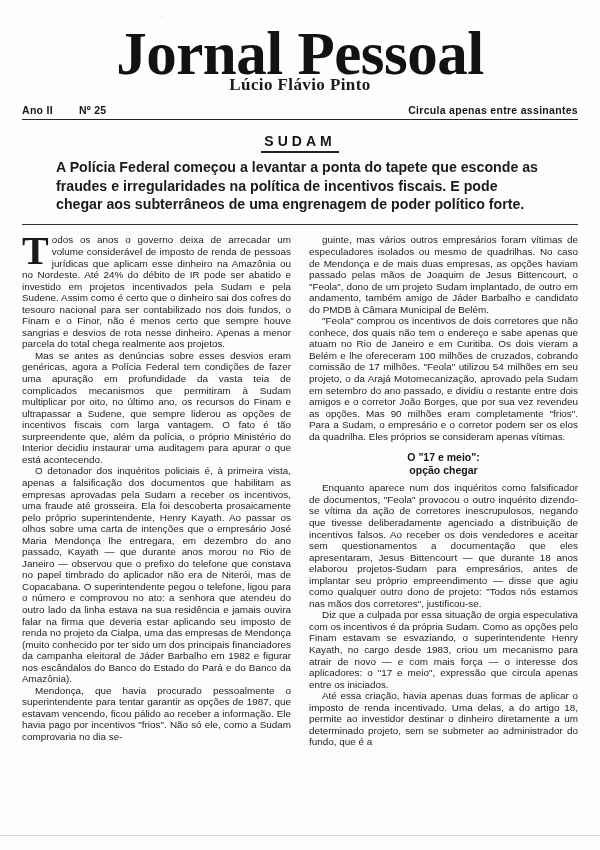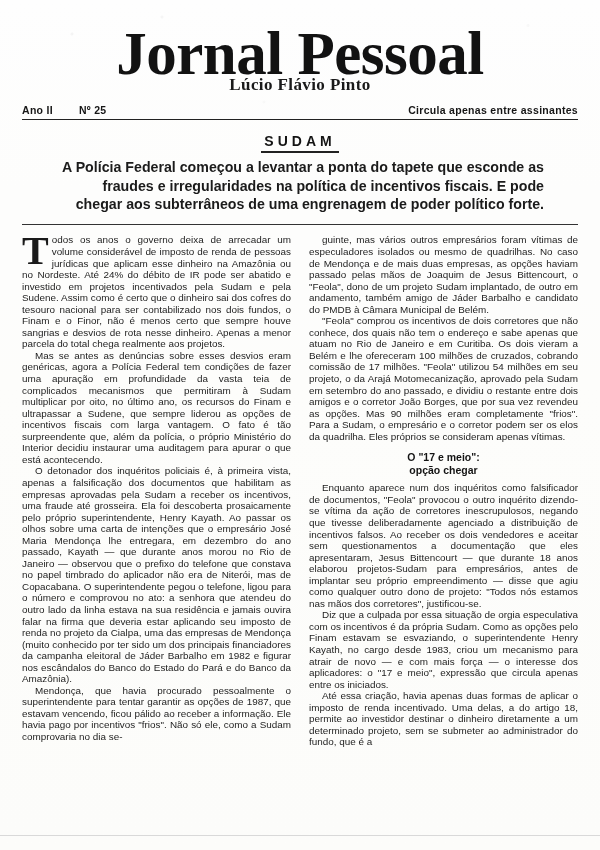--- a/index.html
+++ b/index.html
@@ -106,21 +106,21 @@
   .headline {
     text-align: center;
     font-size: 44px;
     font-weight: bold;
     letter-spacing: .2px;
     line-height: 1.04;
     margin: 9px 0 0 0;
     color: #151515;
   }
   .standfirst {
-    text-align: right;
+    text-align: left;
     font-size: 14.2px;
     font-weight: bold;
     line-height: 1.30;
     margin: 9px 34px 0 34px;
     color: #1b1b1b;
   }
 
   .rule-under-deck {
     margin: 11px 0 0 0;
     border: 0;

